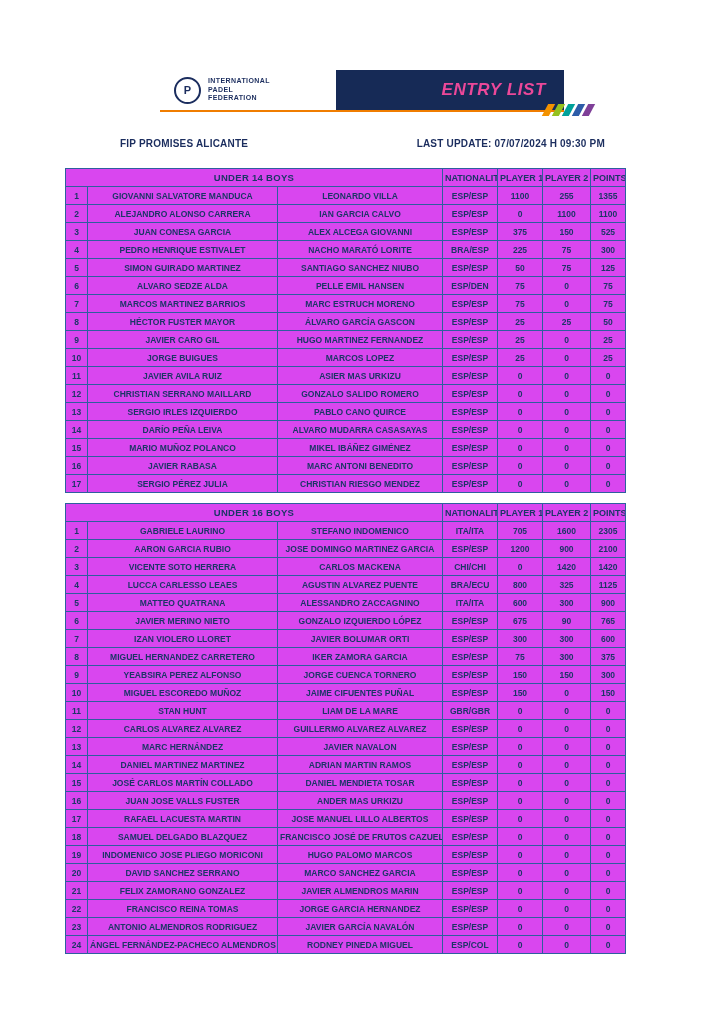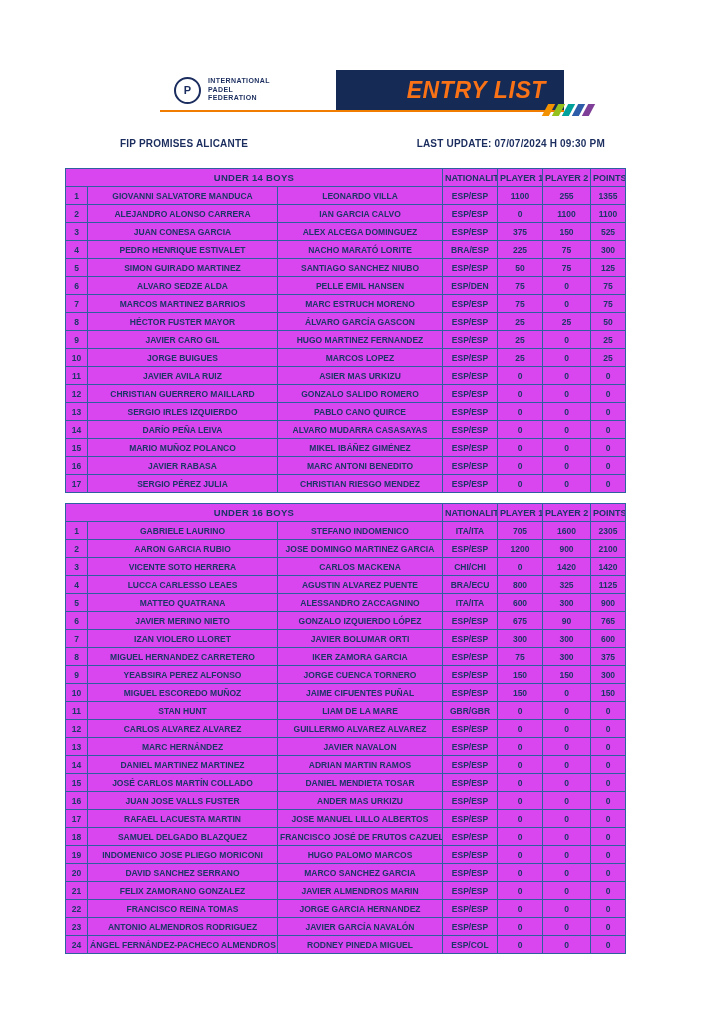--- a/index.html
+++ b/index.html
@@ -10,21 +10,21 @@
   
   .banner{position:absolute;left:160px;top:70px;width:404px;height:40px;display:flex;}
   .banner-left{flex:1;background:#ffffff;display:flex;align-items:center;gap:7px;padding-left:14px;}
   .logo-circle{
     width:23px;height:23px;border:2.5px solid #1b2d5e;border-radius:50%;
     display:flex;align-items:center;justify-content:center;
     color:#1b2d5e;font-weight:bold;font-size:11px;flex:0 0 auto;
   }
   .logo-text{font-size:7px;font-weight:bold;color:#1b2d5e;line-height:1.2;letter-spacing:.4px;white-space:pre-line;}
   .banner-right{width:52%;background:#162a56;display:flex;align-items:center;justify-content:flex-end;padding-right:18px;}
-  .entry-list{color:#f97316;font-style:italic;font-weight:bold;font-size:23px;letter-spacing:.6px;}
+  .entry-list{color:#ec4899;font-style:italic;font-weight:bold;font-size:17px;letter-spacing:.6px;}
   .banner-underline{position:absolute;left:160px;top:110px;width:404px;height:2px;background:#f07d00;}
   .stripes{position:absolute;left:542px;top:104px;display:flex;height:12px;}
   .stripe{width:7px;height:100%;transform:skewX(-28deg);margin-left:3px;}
   
   .meta-row{position:absolute;left:65px;top:138px;width:560px;display:flex;justify-content:space-between;align-items:flex-start;}
   .event-title{margin-left:55px;font-size:10px;font-weight:bold;color:#1b2d5e;letter-spacing:.2px;}
   .last-update{font-size:10px;font-weight:bold;color:#1b2d5e;margin-right:20px;letter-spacing:.2px;}
   
   table.entry{border-collapse:collapse;table-layout:fixed;width:560px;background:#d946ef;}
   .table1{position:absolute;left:65px;top:168px;}
@@ -101,21 +101,21 @@
           <td>ALEJANDRO ALONSO CARRERA</td>
           <td>IAN GARCIA CALVO</td>
           <td>ESP/ESP</td>
           <td>0</td>
           <td>1100</td>
           <td>1100</td>
         </tr>
         <tr>
           <td>3</td>
           <td>JUAN CONESA GARCIA</td>
-          <td>ALEX ALCEGA DOMINGUEZ</td>
+          <td>ALEX ALCEGA GIOVANNI</td>
           <td>ESP/ESP</td>
           <td>375</td>
           <td>150</td>
           <td>525</td>
         </tr>
         <tr>
           <td>4</td>
           <td>PEDRO HENRIQUE ESTIVALET</td>
           <td>NACHO MARATÓ LORITE</td>
           <td>BRA/ESP</td>
@@ -181,21 +181,21 @@
           <td>11</td>
           <td>JAVIER AVILA RUIZ</td>
           <td>ASIER MAS URKIZU</td>
           <td>ESP/ESP</td>
           <td>0</td>
           <td>0</td>
           <td>0</td>
         </tr>
         <tr>
           <td>12</td>
-          <td>CHRISTIAN GUERRERO MAILLARD</td>
+          <td>CHRISTIAN SERRANO MAILLARD</td>
           <td>GONZALO SALIDO ROMERO</td>
           <td>ESP/ESP</td>
           <td>0</td>
           <td>0</td>
           <td>0</td>
         </tr>
         <tr>
           <td>13</td>
           <td>SERGIO IRLES IZQUIERDO</td>
           <td>PABLO CANO QUIRCE</td>

